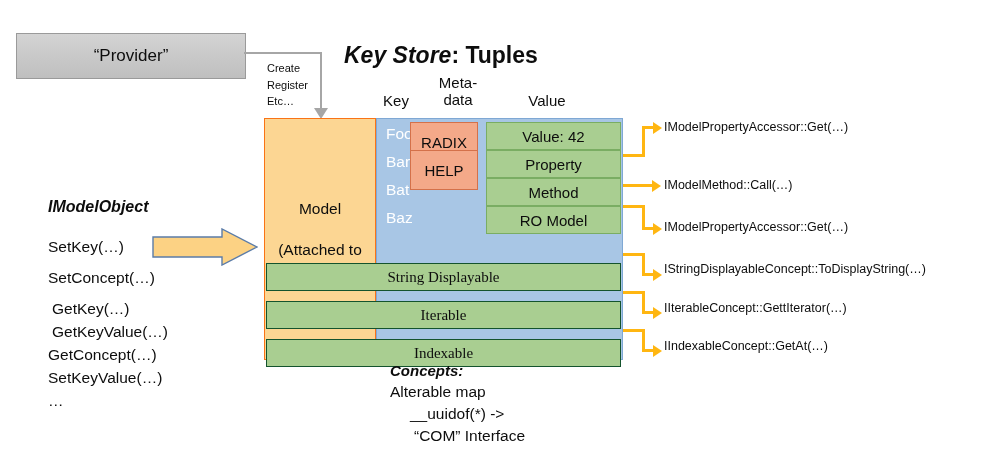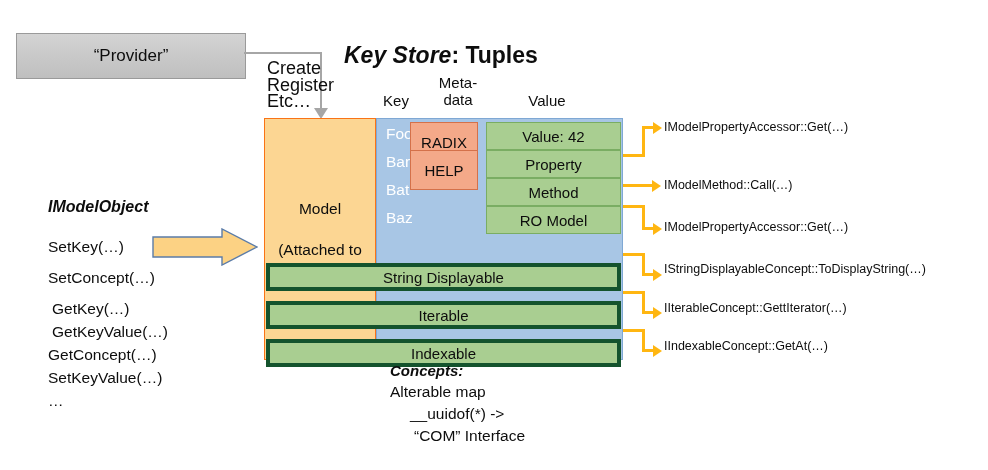--- a/index.html
+++ b/index.html
@@ -12,21 +12,21 @@
       background:linear-gradient(to bottom,#d4d4d4 0%,#c9c9c9 50%,#bfbfbf 100%);
       border:1px solid #9a9a9a;display:flex;align-items:center;justify-content:center;
       font-size:17px;}
 
   
   #conn-h{left:244px;top:52px;width:78px;height:2px;background:#a6a6a6;}
   #conn-v{left:320px;top:52px;width:2px;height:58px;background:#a6a6a6;}
   #conn-head{left:314px;top:108px;width:0;height:0;
       border-left:7px solid transparent;border-right:7px solid transparent;
       border-top:11px solid #a6a6a6;}
-  #create-label{left:267px;top:60px;width:60px;font-size:18px;line-height:16.5px;}
+  #create-label{left:267px;top:60px;width:60px;font-size:11px;line-height:16.5px;}
 
   
   #title{left:344px;top:42px;width:330px;font-size:23px;font-weight:bold;}
   #title .ks{font-style:italic;}
 
   
   .colhead{font-size:15px;line-height:17px;text-align:center;}
   #head-key{left:374px;top:92px;width:44px;}
   #head-meta{left:428px;top:74px;width:60px;}
   #head-value{left:516px;top:92px;width:62px;}
@@ -39,21 +39,21 @@
       font-size:15.5px;line-height:21px;text-align:center;}
   #model-box .sp{height:20px;}
   #keycol{left:112px;top:0;width:247px;height:242px;background:#a8c6e5;
       border:1px solid #7fa8d4;box-sizing:border-box;}
   .keyname{position:absolute;left:122px;width:46px;font-size:15.5px;color:#ffffff;}
 
   .cell{position:absolute;box-sizing:border-box;display:flex;align-items:center;
         justify-content:center;font-size:15px;}
   .meta{background:#f4a989;border:1px solid #d4714a;left:146px;width:68px;height:40px;}
   .val{background:#a9ce91;border:1px solid #7aad63;left:222px;width:135px;height:28px;}
-  .wide{background:#a9ce91;border:4px solid #14532d;left:2px;width:355px;height:28px;}
+  .wide{background:#a9ce91;border:1px solid #14532d;left:2px;width:355px;height:28px;font-family:Liberation Serif, serif;}
 
   
   #imodelobject-title{left:48px;top:198px;font-size:16px;font-weight:bold;font-style:italic;}
   .mline{position:absolute;left:48px;font-size:15.5px;}
   .mline2{position:absolute;left:52px;font-size:15.5px;}
 
   
   #big-arrow{left:152px;top:228px;width:106px;height:38px;}
 
   

